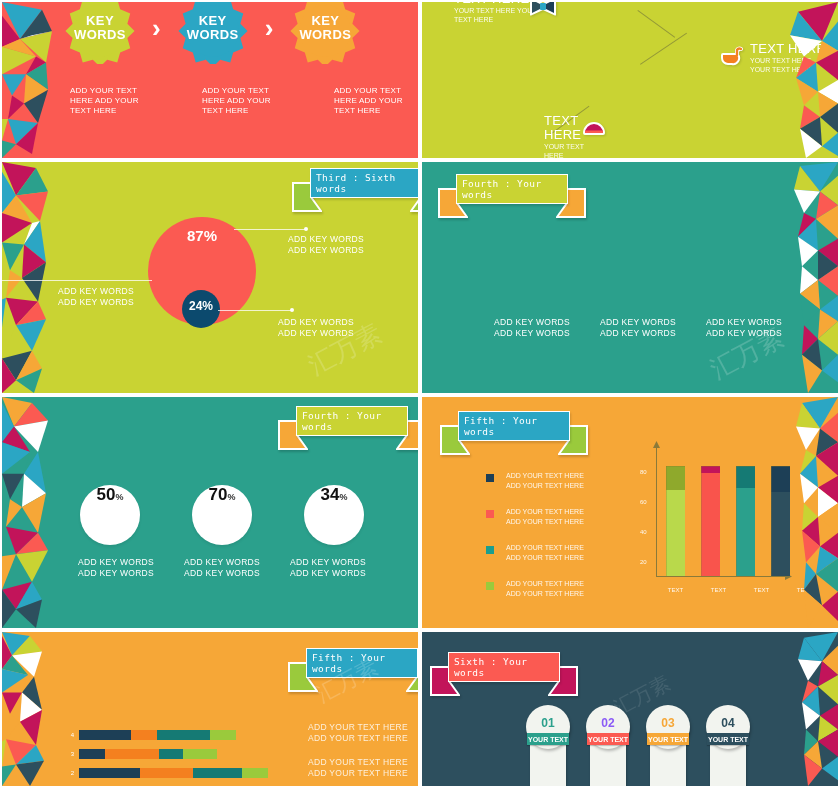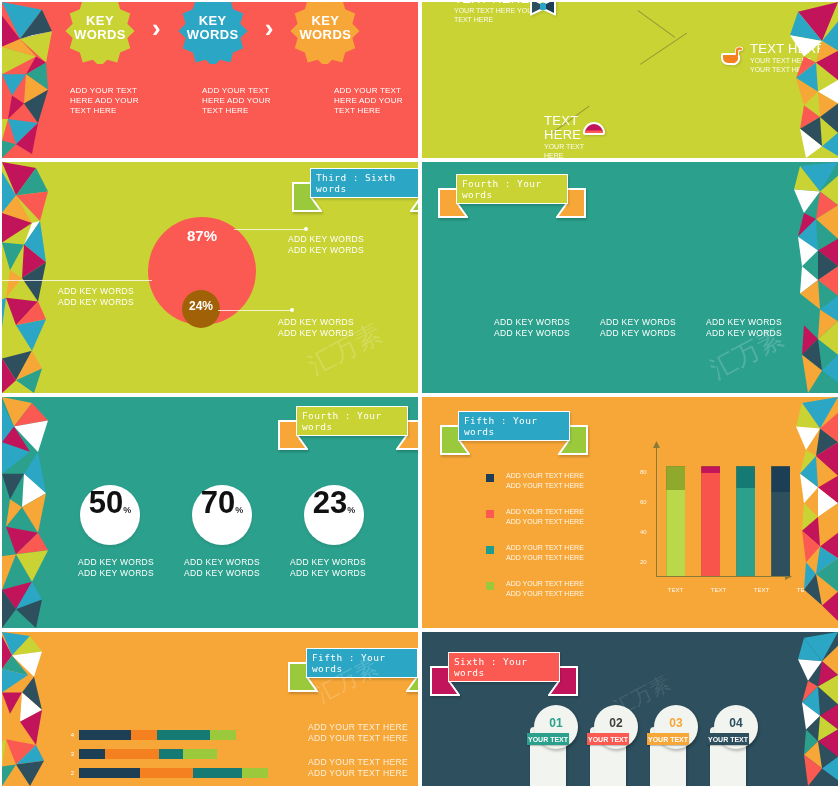--- a/index.html
+++ b/index.html
@@ -54,21 +54,21 @@
 
   
   .s4{background:#2BA08C;}
   .donut{position:relative;width:72px;height:72px;border-radius:50%;}
   .donut .hole{position:absolute;left:50%;top:50%;transform:translate(-50%,-50%);width:38px;height:38px;border-radius:50%;background:#2BA08C;display:flex;align-items:center;justify-content:center;}
   .donut .hole span{color:#fff;font-size:14px;}
 
   
   .s5{background:#2BA08C;}
   .circ{width:60px;height:60px;border-radius:50%;background:#fff;display:flex;align-items:baseline;justify-content:center;box-shadow:0 2px 3px rgba(0,0,0,.08);}
-  .circ b{font-size:31px;color:#111;font-weight:bold;}
+  .circ b{font-size:17px;color:#111;font-weight:bold;}
   .circ i{font-style:normal;font-size:9px;color:#333;font-weight:bold;}
 
   
   .s6{background:#F6A737;}
   .legend-row{display:flex;align-items:flex-start;gap:12px;margin-bottom:16px;}
   .legend-sq{width:8px;height:8px;margin-top:3px;flex:none;}
   .legend-tx{color:#fff;font-size:7px;line-height:10px;opacity:.9;}
   .vbar{position:relative;width:19px;background-size:100% 11px,9.5px 100%;}
   .axis-lbl{color:#fff;font-size:6px;opacity:.9;}
   .tick{color:#fff;font-size:6px;opacity:.9;}
@@ -76,21 +76,21 @@
   
   .s7{background:#F6A737;}
   .hrow{display:flex;align-items:center;height:10px;margin-bottom:9px;}
   .hrow .rl{width:10px;color:#fff;font-size:6px;text-align:right;margin-right:5px;}
   .seg{height:10px;}
 
   
   .s8{background:#2D4F5E;}
   .card{position:absolute;width:44px;}
   .card .body{position:absolute;top:22px;left:4px;width:36px;height:120px;background:#F2F4EF;border-radius:4px 4px 0 0;box-shadow:1px 2px 3px rgba(0,0,0,.22);}
-  .card .head{position:absolute;top:0;left:8px;width:44px;height:44px;border-radius:50%;background:#F2F4EF;box-shadow:1px 2px 3px rgba(0,0,0,.25);display:flex;align-items:center;justify-content:center;}
+  .card .head{position:absolute;top:0;left:0;width:44px;height:44px;border-radius:50%;background:#F2F4EF;box-shadow:1px 2px 3px rgba(0,0,0,.25);display:flex;align-items:center;justify-content:center;}
   .card .num{font-size:12px;font-weight:bold;margin-top:-8px;}
   .card .band{position:absolute;top:28px;left:1px;width:42px;height:12px;display:flex;align-items:center;justify-content:center;color:#fff;font-size:7px;font-weight:bold;box-shadow:0 1px 1px rgba(0,0,0,.2);}
   .card .vtxt{position:absolute;top:48px;left:4px;width:36px;height:110px;display:flex;gap:2px;}
   .card .vtxt span{writing-mode:vertical-rl;transform:rotate(180deg);font-size:5.5px;line-height:6px;font-weight:bold;letter-spacing:.2px;}
 
   .wm{position:absolute;color:rgba(255,255,255,.18);font-size:26px;transform:rotate(-28deg);pointer-events:none;font-family:"DejaVu Serif",serif;}
 </style>
 </head>
 <body>
 
@@ -262,21 +262,21 @@
       <div class="band" style="background:#2BA6C4;"></div>
       <div class="rtext">
         <div>Third : Sixth</div>
         <div>words</div>
       </div>
     </div>
 
     <div class="bub" style="left:146px;top:55px;width:108px;height:108px;background:#FB5A52;">
       <span>87%</span>
     </div>
-    <div class="bub" style="left:180px;top:128px;width:38px;height:38px;background:#a16207;">
+    <div class="bub" style="left:180px;top:128px;width:38px;height:38px;background:#0c4a6e;">
       <span style="font-size:12px;margin-top:9px;">24%</span>
     </div>
 
     <div class="leader" style="left:232px;top:67px;width:72px;"></div>
     <div class="dot" style="left:302px;top:65px;"></div>
     <div class="kw" style="position:absolute;left:286px;top:72px;width:96px;">ADD  KEY WORDS ADD  KEY WORDS</div>
 
     <div class="leader" style="left:0px;top:118px;width:150px;"></div>
     <div class="kw" style="position:absolute;left:56px;top:124px;width:96px;">ADD  KEY WORDS ADD  KEY WORDS</div>
 
@@ -385,21 +385,21 @@
     <div style="position:absolute;left:78px;top:88px;display:flex;gap:52px;">
       <div class="circ">
         <b>50</b>
           <i>%</i>
       </div>
       <div class="circ">
         <b>70</b>
           <i>%</i>
       </div>
       <div class="circ">
-        <b>23</b>
+        <b>34</b>
           <i>%</i>
       </div>
     </div>
 
     <div style="position:absolute;left:76px;top:160px;display:flex;gap:22px;">
       <div class="kw" style="width:84px;">ADD  KEY WORDS ADD  KEY WORDS</div>
       <div class="kw" style="width:84px;">ADD  KEY WORDS ADD  KEY WORDS</div>
       <div class="kw" style="width:84px;">ADD  KEY WORDS ADD  KEY WORDS</div>
     </div>
   </div>
@@ -629,21 +629,21 @@
     </div>
 
     <div class="card" style="left:164px;top:73px;">
       <div class="body"></div>
       <div class="vtxt">
         <span style="color:#FB5A52;">YOUR TITLE</span>
         <span style="color:#FB5A52;">ADD KEY WORDS</span>
         <span style="color:#FB5A52;">ADD KEY WORDS</span>
       </div>
       <div class="head">
-        <div class="num" style="color:#404040;">02</div>
+        <div class="num" style="color:#8b5cf6;">02</div>
       </div>
       <div class="band" style="background:#FB5A52;">YOUR TEXT</div>
     </div>
 
     <div class="card" style="left:224px;top:73px;">
       <div class="body"></div>
       <div class="vtxt">
         <span style="color:#F6A737;">YOUR TITLE</span>
         <span style="color:#F6A737;">ADD KEY WORDS</span>
         <span style="color:#F6A737;">ADD KEY WORDS</span>

